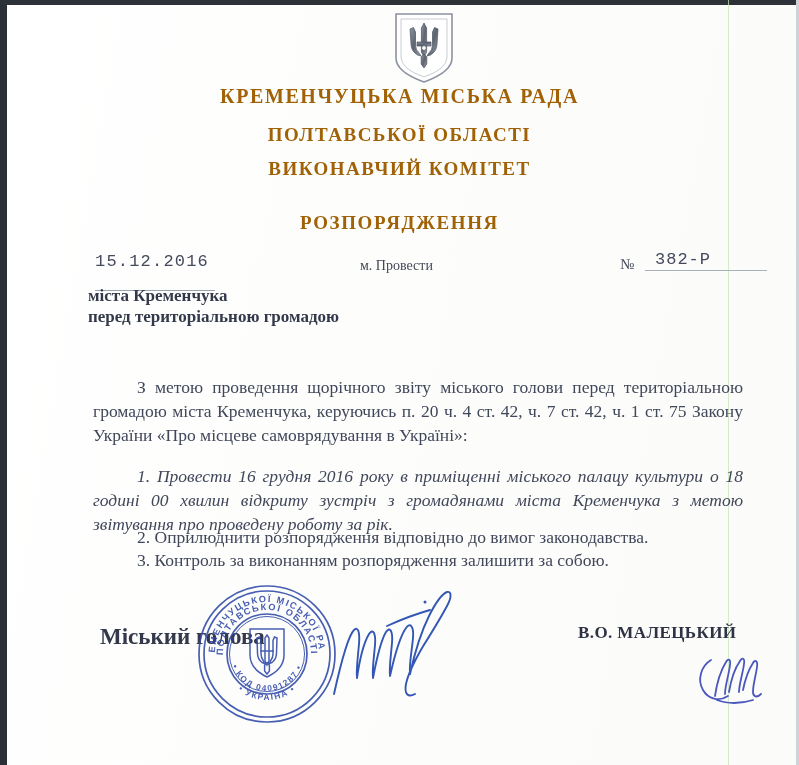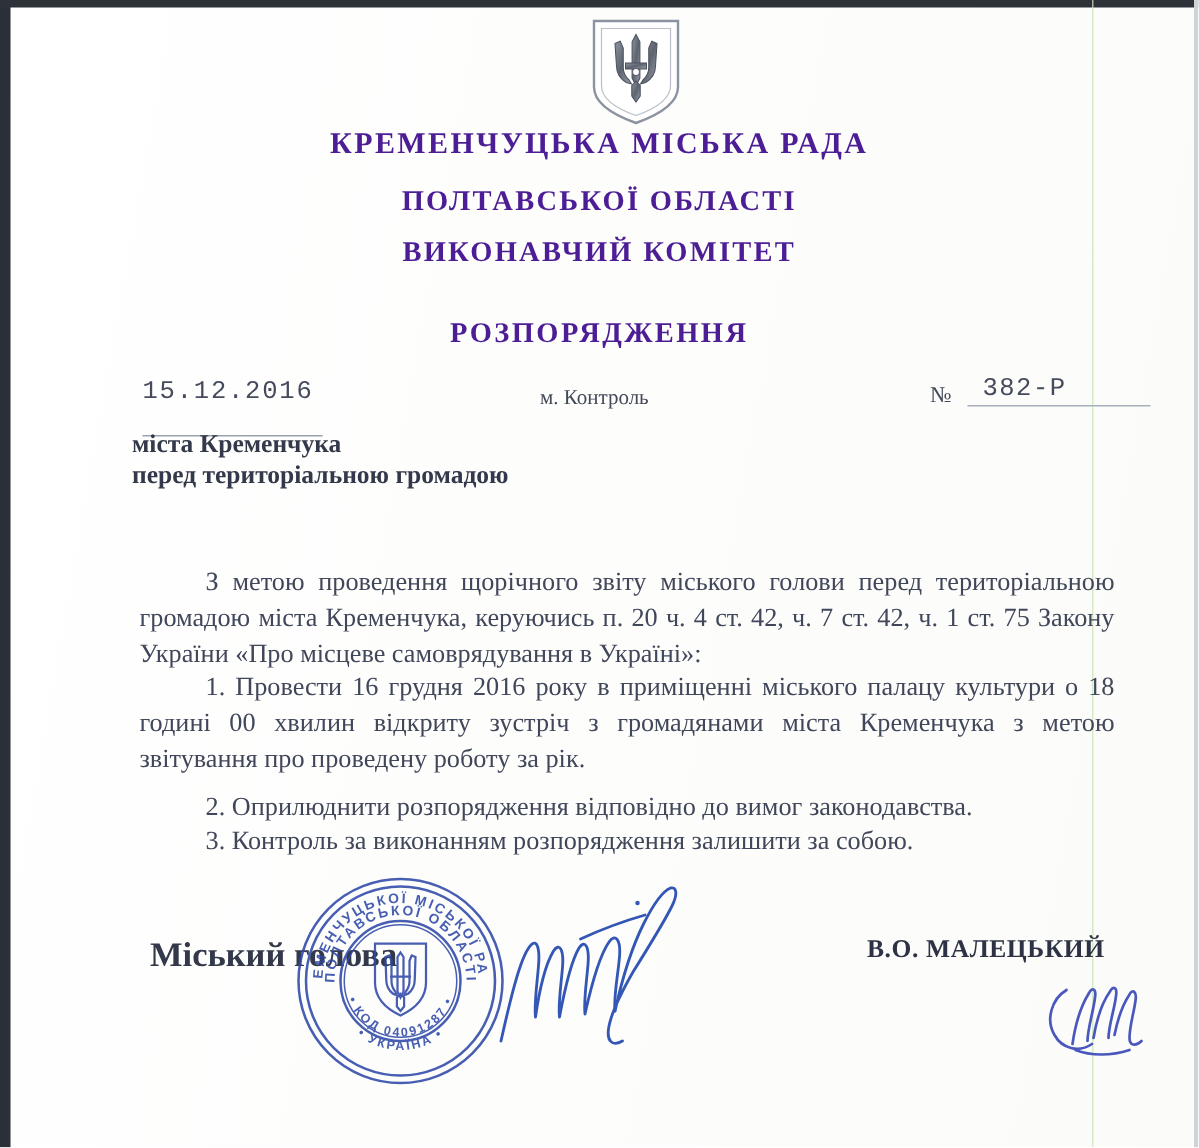--- a/index.html
+++ b/index.html
@@ -59,21 +59,21 @@
     width: 62px; height: 72px;
   }
 
   
   .head-line {
     position: absolute;
     left: 0; width: 799px;
     text-align: center;
     font-weight: bold;
     letter-spacing: 1.1px;
-    color: #4c1d95;
+    color: #a16207;
   }
   #head1 { top: 85px;  font-size: 20px; letter-spacing: 1.6px; }
   #head2 { top: 124px; font-size: 19px; letter-spacing: 1.5px; }
   #head3 { top: 158px; font-size: 19px; letter-spacing: 1.5px; }
   #head4 { top: 212px; font-size: 19px; letter-spacing: 1.6px; }
 
   
   .date-field {
     position: absolute;
     left: 95px; top: 252px;
@@ -130,21 +130,21 @@
     font-size: 17.5px;
     line-height: 24px;
     color: #41475a;
     text-align: justify;
   }
   .body-block p {
     margin: 5px;
     text-indent: 44px;
   }
   #para-intro { top: 370px; }
-  #item-1     { top: 440px; }
+  #item-1     { top: 459px; font-style: italic; }
   #item-2     { top: 520px; }
   #item-3     { top: 543px; }
   #item-2 p, #item-3 p { text-align: left; text-indent: 44px; }
 
   
   .sig-title {
     position: absolute;
     left: 100px; top: 624px;
     font-size: 23px;
     font-weight: bold;
@@ -213,21 +213,21 @@
       <circle cx="31" cy="36" r="2.3" fill="#ffffff" stroke="#5d6470" stroke-width="0.7"></circle>
     </svg>
   </div>
 
   <div class="head-line" id="head1">КРЕМЕНЧУЦЬКА МІСЬКА РАДА</div>
   <div class="head-line" id="head2">ПОЛТАВСЬКОЇ ОБЛАСТІ</div>
   <div class="head-line" id="head3">ВИКОНАВЧИЙ КОМІТЕТ</div>
   <div class="head-line" id="head4">РОЗПОРЯДЖЕННЯ</div>
 
   <div class="date-field">15.12.2016</div>
-  <div class="city">м. Контроль</div>
+  <div class="city">м. Провести</div>
   <div class="num-label">№</div>
   <div class="num-field">382-Р</div>
 
   <div class="subject">
     <div>міста Кременчука</div>
     <div>перед територіальною громадою</div>
   </div>
 
   <div class="body-block" id="para-intro">
     <p>З метою проведення щорічного звіту міського голови перед територіальною громадою міста Кременчука, керуючись п. 20 ч. 4 ст. 42, ч. 7 ст. 42, ч. 1 ст. 75 Закону України «Про місцеве самоврядування в Україні»:</p>

